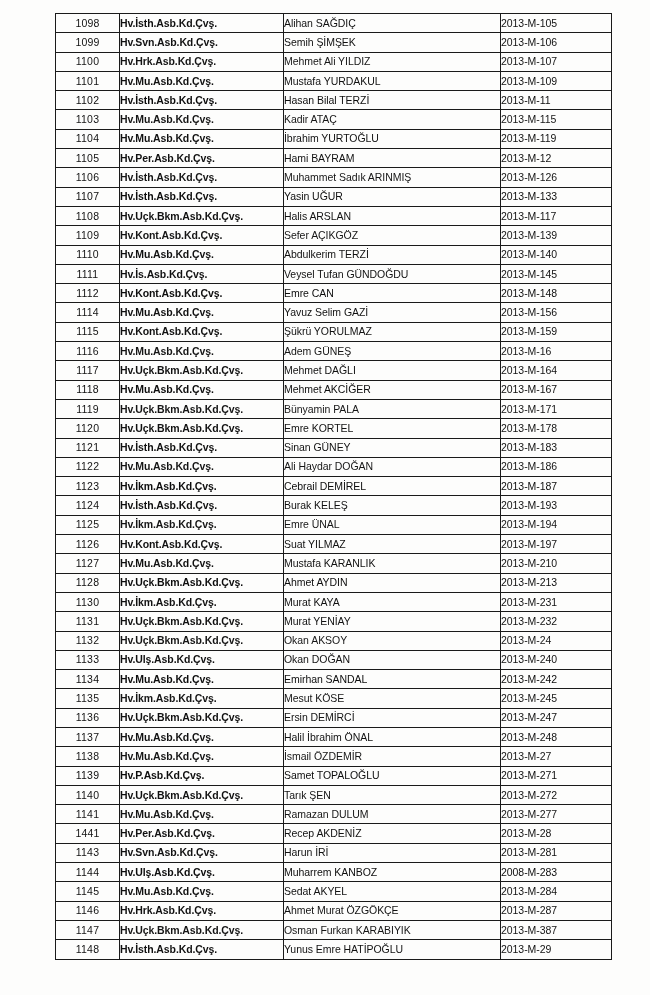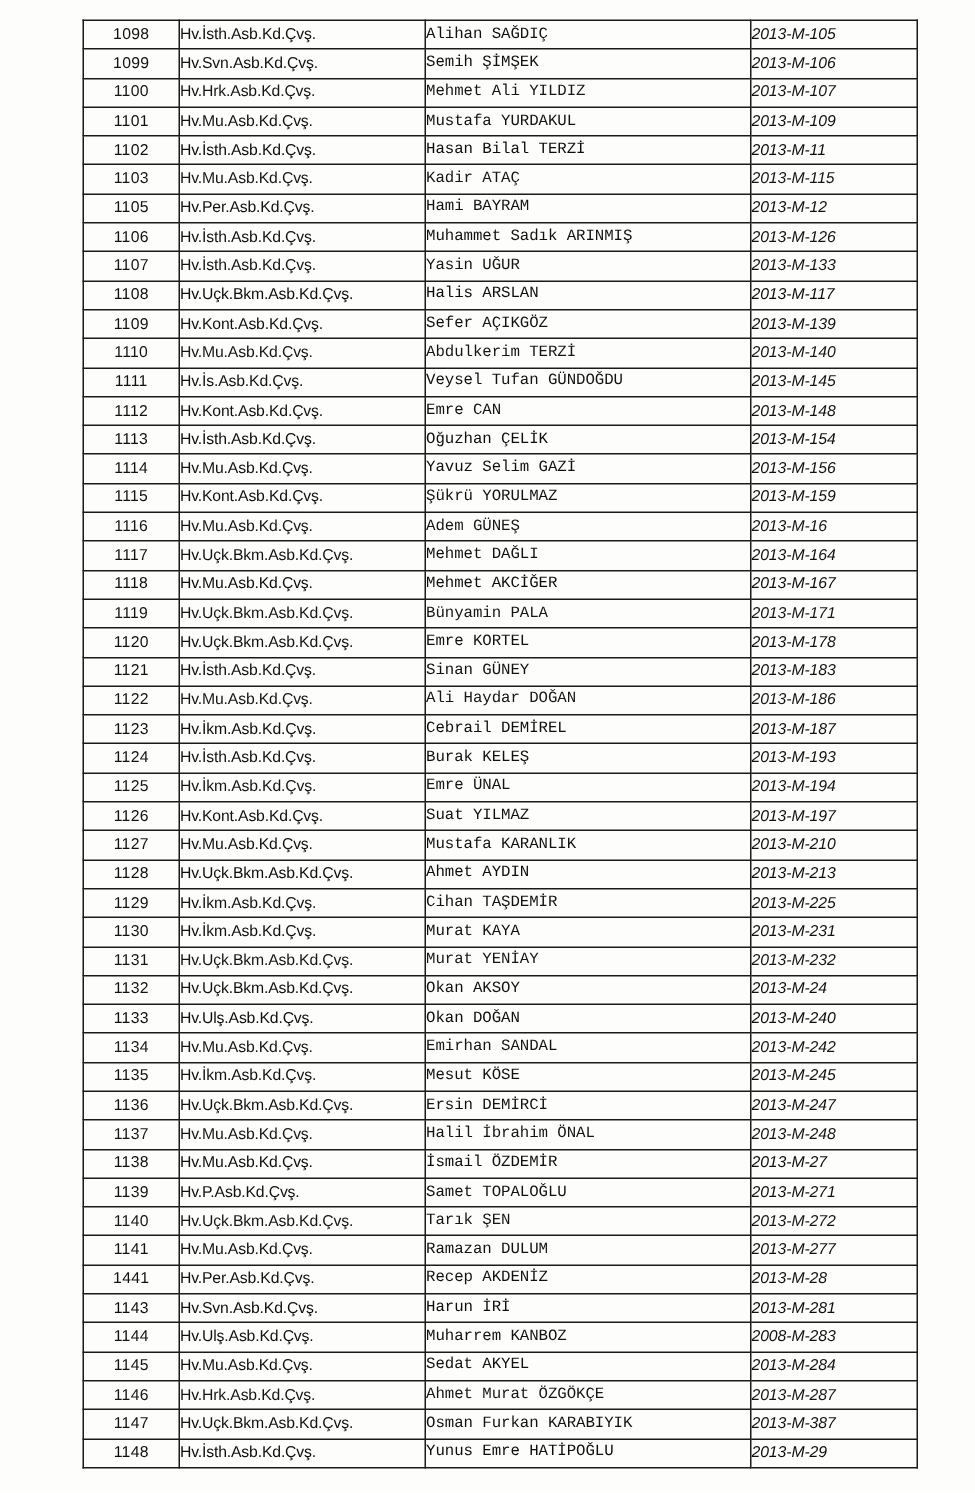--- a/index.html
+++ b/index.html
@@ -55,32 +55,31 @@
   }
   td.c-no {
     width: 63px;
     text-align: center;
     letter-spacing: 0.2px;
   }
   td.c-rank {
     width: 163px;
     padding-left: 4px;
     letter-spacing: -0.1px;
+    font-weight: bold;
   }
   td.c-name {
     width: 216px;
     padding-left: 4px;
     letter-spacing: -0.05px;
-    font-family: Liberation Mono, monospace;
   }
   td.c-code {
     width: 110px;
     padding-left: 5px;
     letter-spacing: -0.05px;
-    font-style: italic;
   }
   
   tr:nth-child(3n) td { color: #151515; }
   tr:nth-child(5n) td { color: #0d0d0d; }
 </style>
 </head>
 <body>
 
 <div class="page">
   <table class="roster">
@@ -115,20 +114,26 @@
           <td class="c-name">Hasan Bilal TERZİ</td>
           <td class="c-code">2013-M-11</td>
         </tr>
         <tr>
           <td class="c-no">1103</td>
           <td class="c-rank">Hv.Mu.Asb.Kd.Çvş.</td>
           <td class="c-name">Kadir ATAÇ</td>
           <td class="c-code">2013-M-115</td>
         </tr>
         <tr>
+          <td class="c-no">1104</td>
+          <td class="c-rank">Hv.Mu.Asb.Kd.Çvş.</td>
+          <td class="c-name">İbrahim YURTOĞLU</td>
+          <td class="c-code">2013-M-119</td>
+        </tr>
+        <tr>
           <td class="c-no">1105</td>
           <td class="c-rank">Hv.Per.Asb.Kd.Çvş.</td>
           <td class="c-name">Hami BAYRAM</td>
           <td class="c-code">2013-M-12</td>
         </tr>
         <tr>
           <td class="c-no">1106</td>
           <td class="c-rank">Hv.İsth.Asb.Kd.Çvş.</td>
           <td class="c-name">Muhammet Sadık ARINMIŞ</td>
           <td class="c-code">2013-M-126</td>
@@ -163,26 +168,20 @@
           <td class="c-name">Veysel Tufan GÜNDOĞDU</td>
           <td class="c-code">2013-M-145</td>
         </tr>
         <tr>
           <td class="c-no">1112</td>
           <td class="c-rank">Hv.Kont.Asb.Kd.Çvş.</td>
           <td class="c-name">Emre CAN</td>
           <td class="c-code">2013-M-148</td>
         </tr>
         <tr>
-          <td class="c-no">1113</td>
-          <td class="c-rank">Hv.İsth.Asb.Kd.Çvş.</td>
-          <td class="c-name">Oğuzhan ÇELİK</td>
-          <td class="c-code">2013-M-154</td>
-        </tr>
-        <tr>
           <td class="c-no">1114</td>
           <td class="c-rank">Hv.Mu.Asb.Kd.Çvş.</td>
           <td class="c-name">Yavuz Selim GAZİ</td>
           <td class="c-code">2013-M-156</td>
         </tr>
         <tr>
           <td class="c-no">1115</td>
           <td class="c-rank">Hv.Kont.Asb.Kd.Çvş.</td>
           <td class="c-name">Şükrü YORULMAZ</td>
           <td class="c-code">2013-M-159</td>
@@ -257,26 +256,20 @@
           <td class="c-no">1127</td>
           <td class="c-rank">Hv.Mu.Asb.Kd.Çvş.</td>
           <td class="c-name">Mustafa KARANLIK</td>
           <td class="c-code">2013-M-210</td>
         </tr>
         <tr>
           <td class="c-no">1128</td>
           <td class="c-rank">Hv.Uçk.Bkm.Asb.Kd.Çvş.</td>
           <td class="c-name">Ahmet AYDIN</td>
           <td class="c-code">2013-M-213</td>
-        </tr>
-        <tr>
-          <td class="c-no">1129</td>
-          <td class="c-rank">Hv.İkm.Asb.Kd.Çvş.</td>
-          <td class="c-name">Cihan TAŞDEMİR</td>
-          <td class="c-code">2013-M-225</td>
         </tr>
         <tr>
           <td class="c-no">1130</td>
           <td class="c-rank">Hv.İkm.Asb.Kd.Çvş.</td>
           <td class="c-name">Murat KAYA</td>
           <td class="c-code">2013-M-231</td>
         </tr>
         <tr>
           <td class="c-no">1131</td>
           <td class="c-rank">Hv.Uçk.Bkm.Asb.Kd.Çvş.</td>

